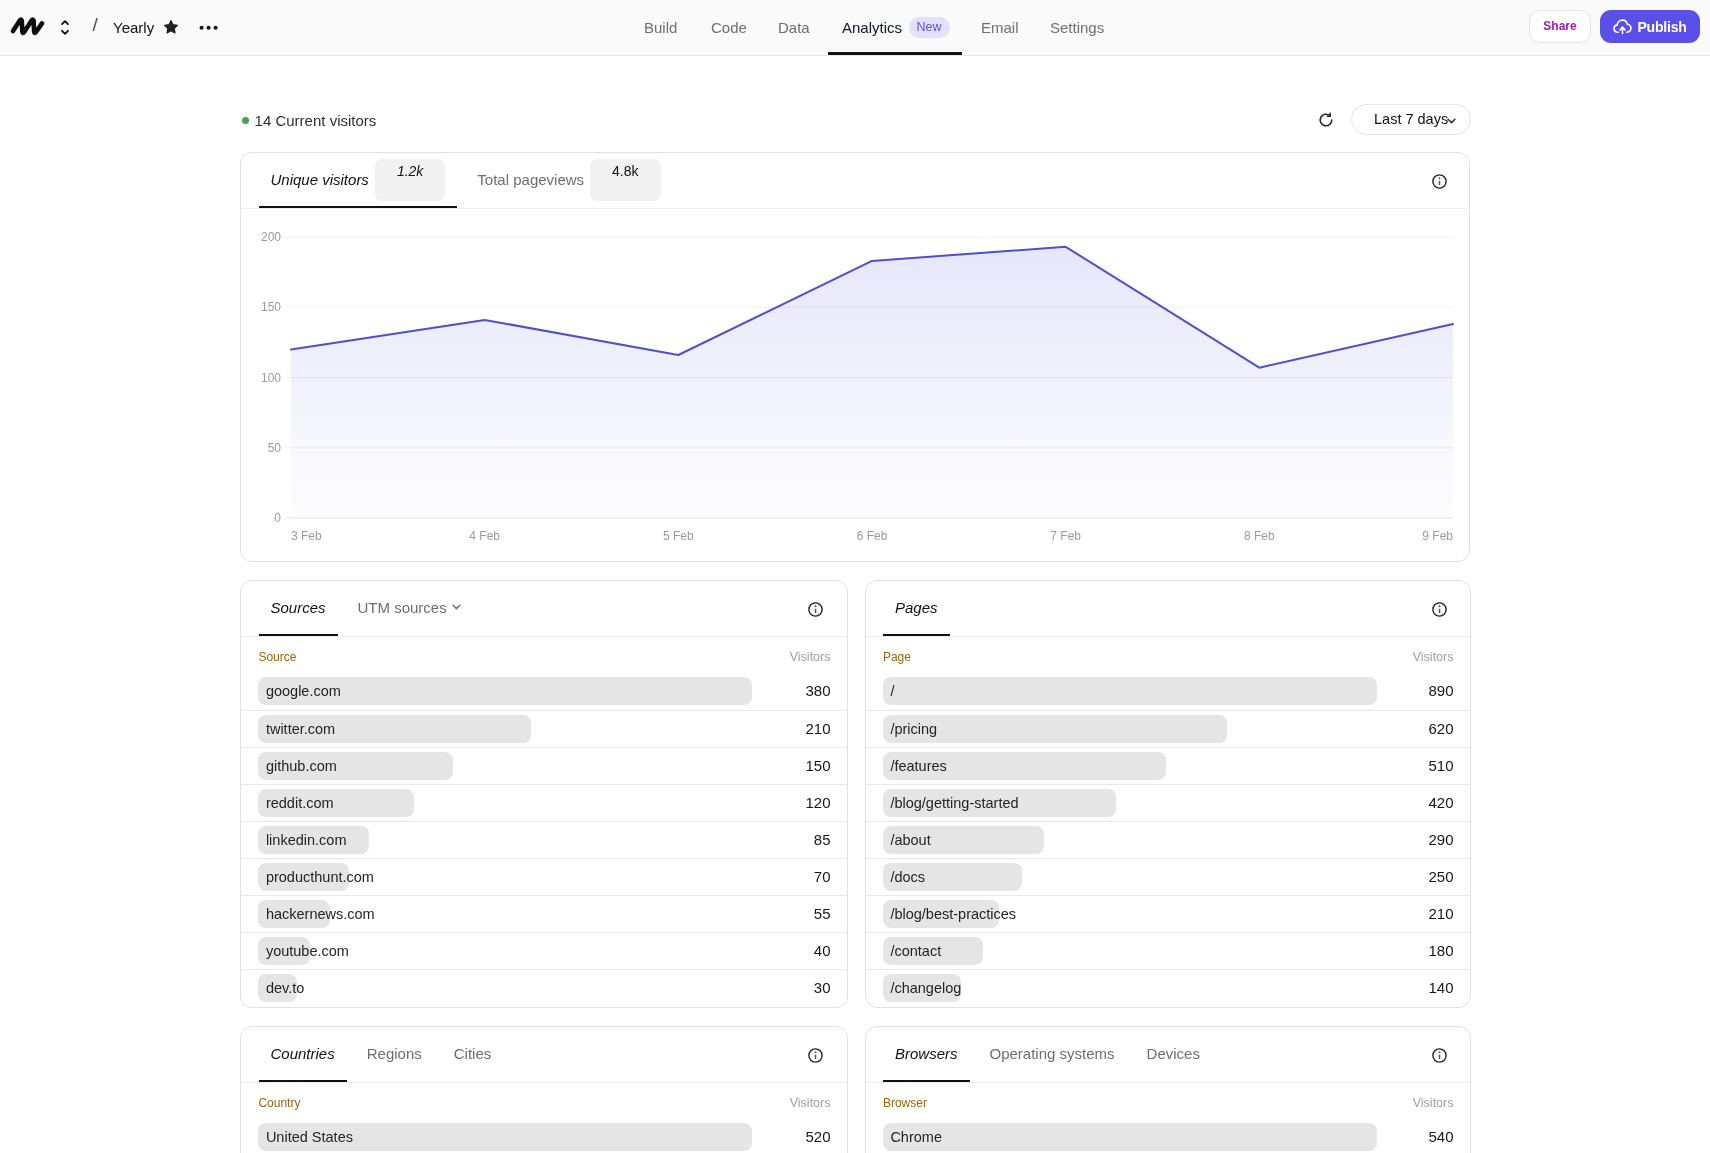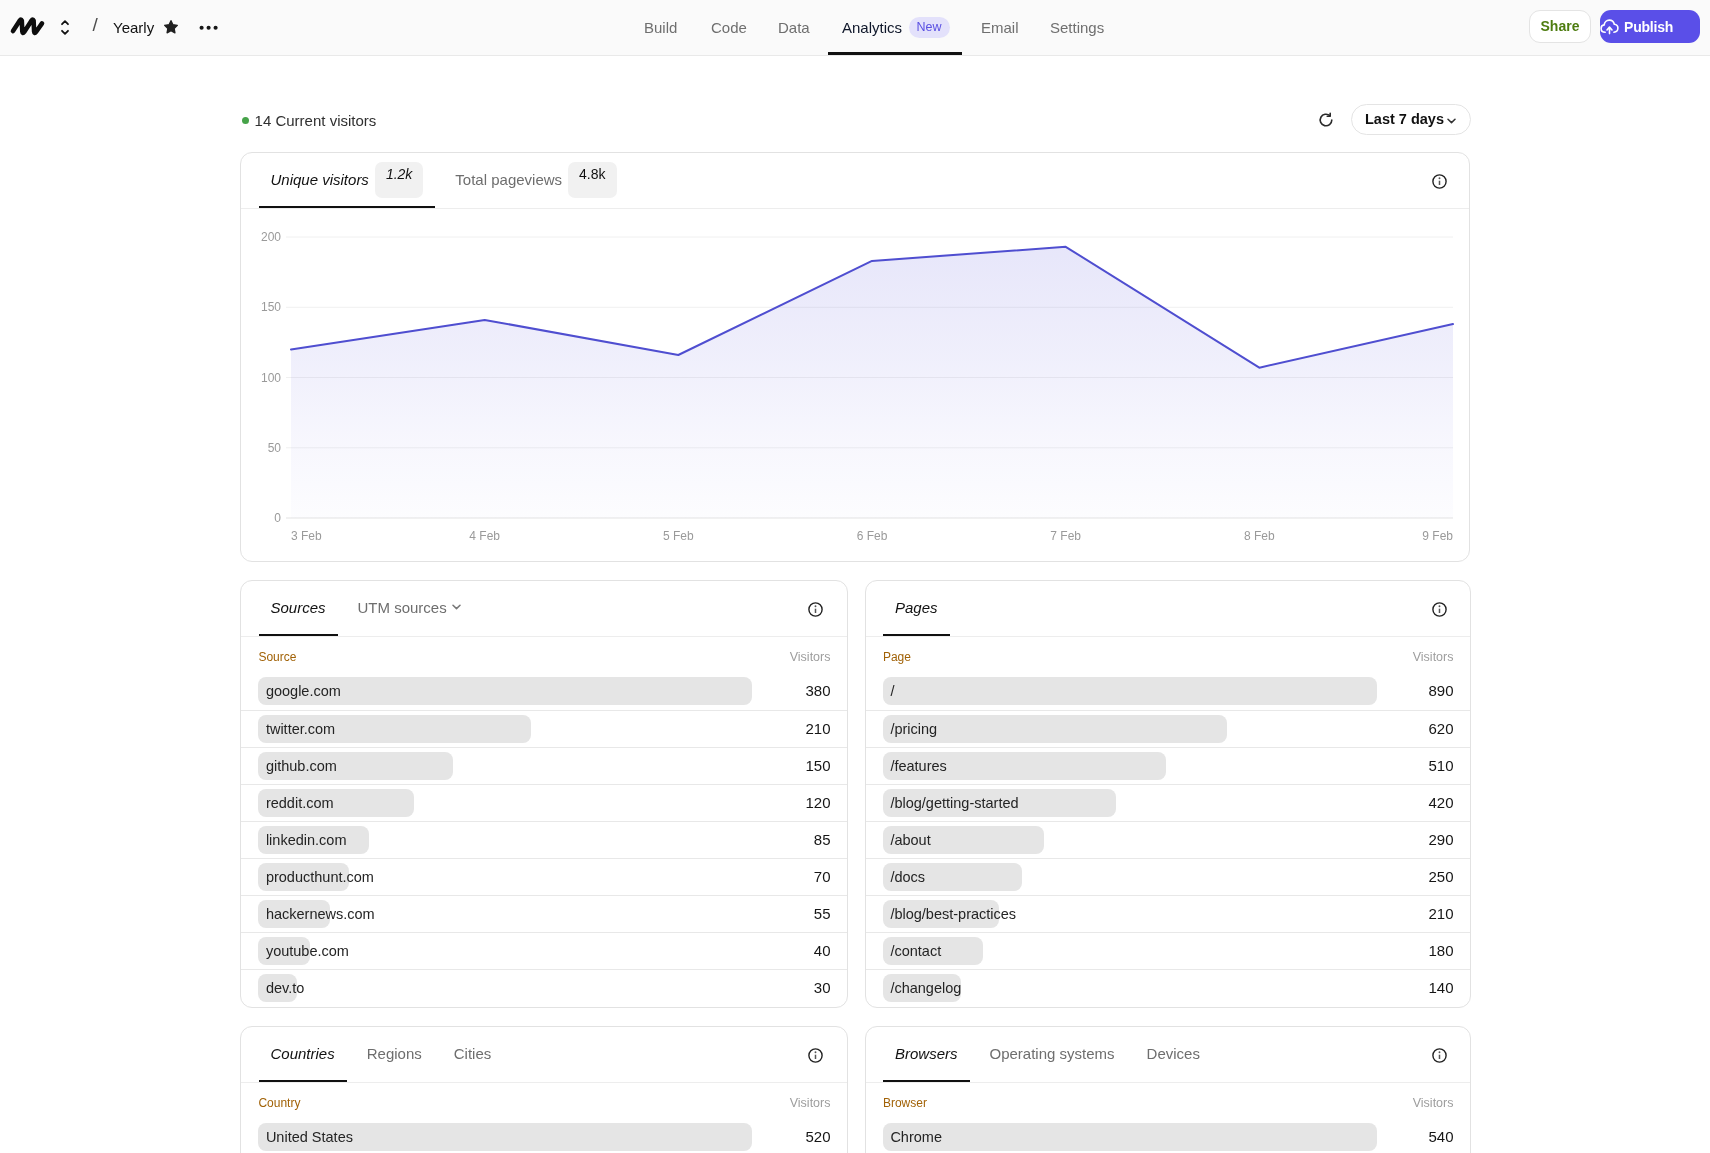--- a/index.html
+++ b/index.html
@@ -5,38 +5,38 @@
   font-family:"Liberation Sans", sans-serif; -webkit-font-smoothing:antialiased; }
 .abs { position:absolute; }
 #page { position:relative; width:1710px; height:1153px; }
 
 
 #topbar { position:absolute; left:0; top:0; width:1710px; height:56px; background:#fafafa; border-bottom:1px solid #e9e9e9; background-clip:padding-box; }
 .navitem { position:absolute; top:18.5px; font-size:15px; color:#6f6f6f; }
 .nav-active { color:#0f172a; }
 #navunder { position:absolute; left:828px; top:52px; width:134px; height:3px; background:#111; }
 #newbadge { position:absolute; left:908.5px; top:16.5px; width:41px; height:21px; border-radius:10.5px; background:#e3e1fb; color:#5a50e2; font-size:12.5px; line-height:21px; text-align:center; }
-#sharebtn { position:absolute; left:1529px; top:10px; width:62px; height:33px; border-radius:11px; background:#fff; border:1px solid #e4e4e4; color:#4d7c0f; font-size:14px; font-weight:bold; text-align:center; line-height:31px; }
-#pubbtn { position:absolute; left:1600px; top:10px; width:100px; height:33px; border-radius:11px; background:#5a4fe8; color:#fff; font-size:14px; letter-spacing:-0.2px; font-weight:bold; display:flex; align-items:center; gap:5px; }
+#sharebtn { position:absolute; left:1529px; top:10px; width:62px; height:33px; border-radius:11px; background:#fff; border:1px solid #e4e4e4; color:#a21caf; font-size:12px; font-weight:bold; text-align:center; line-height:31px; }
+#pubbtn { position:absolute; left:1600px; top:10px; width:100px; height:33px; border-radius:11px; background:#5a4fe8; color:#fff; font-size:14px; letter-spacing:-0.2px; font-weight:bold; display:flex; align-items:center; justify-content:center; gap:5px; }
 
 
 #curdot { position:absolute; left:241.6px; top:117.3px; width:7.2px; height:7.2px; border-radius:50%; background:#46a349; }
 #curtxt { position:absolute; left:254.6px; top:112px; font-size:15px; color:#303030; }
 #lastbtn { position:absolute; left:1351px; top:103.5px; width:119.5px; height:31.5px; border-radius:16px; border:1px solid #e4e4e4; background:#fff; }
-#lastbtn span { position:absolute; left:13px; top:6.5px; font-size:14.5px; color:#111;font-weight:bold; }
+#lastbtn span { position:absolute; left:22px; top:6.5px; font-size:14.5px; color:#111; }
 
 
 .card { position:absolute; background:#fff; border:1px solid #e2e2e2; border-radius:12px; }
 .chead { position:absolute; left:17.5px; top:0; height:56px; display:flex; gap:8px; }
 .chead::after { }
 .tab { position:relative; padding:0 12px 4px; height:56px; display:flex; align-items:center; gap:6px; font-size:15px; color:#6e6e6e; }
 .tab.active { color:#111;font-style:italic; }
 .tab.active::after { content:''; position:absolute; left:0; right:0; bottom:0; height:3px; background:#111; }
 .cborder { position:absolute; left:0; right:0; top:55px; height:1px; background:#ededed; }
-.badge { background:#f1f1f1; border-radius:7px; height:36px; line-height:24.5px; padding:0 11px; font-size:14px; color:#111; align-self:center; transform:translateY(1px); }
+.badge { background:#f1f1f1; border-radius:7px; height:42px; line-height:24.5px; padding:0 22px; font-size:14px; color:#111; align-self:center; transform:translateY(1px); }
 .info { position:absolute; }
 .colh { position:absolute; left:0; right:0; top:56px; height:36.2px; }
 .colh .cl { position:absolute; left:17.4px; top:12.5px; font-size:12px; color:#a16207; }
 .colh .cr { position:absolute; right:16px; top:12.5px; font-size:12.5px; color:#9e9e9e; }
 .row { position:absolute; left:0; right:0; height:37.2px;text-align:center; }
 .bar { position:absolute; left:17.4px; top:4px; height:28px; border-radius:8px; background:#e5e5e5; }
 .rlabel { position:absolute; left:24.9px; top:9.8px; font-size:14.5px; color:#242424; white-space:nowrap; }
 .rval { position:absolute; right:16px; top:8.5px; font-size:15px; color:#161616; }
 .chart { position:absolute; left:0; top:56px; }
 .axlab { font-size:12px; fill:#9a9a9a; font-family:"Liberation Sans",sans-serif; }

